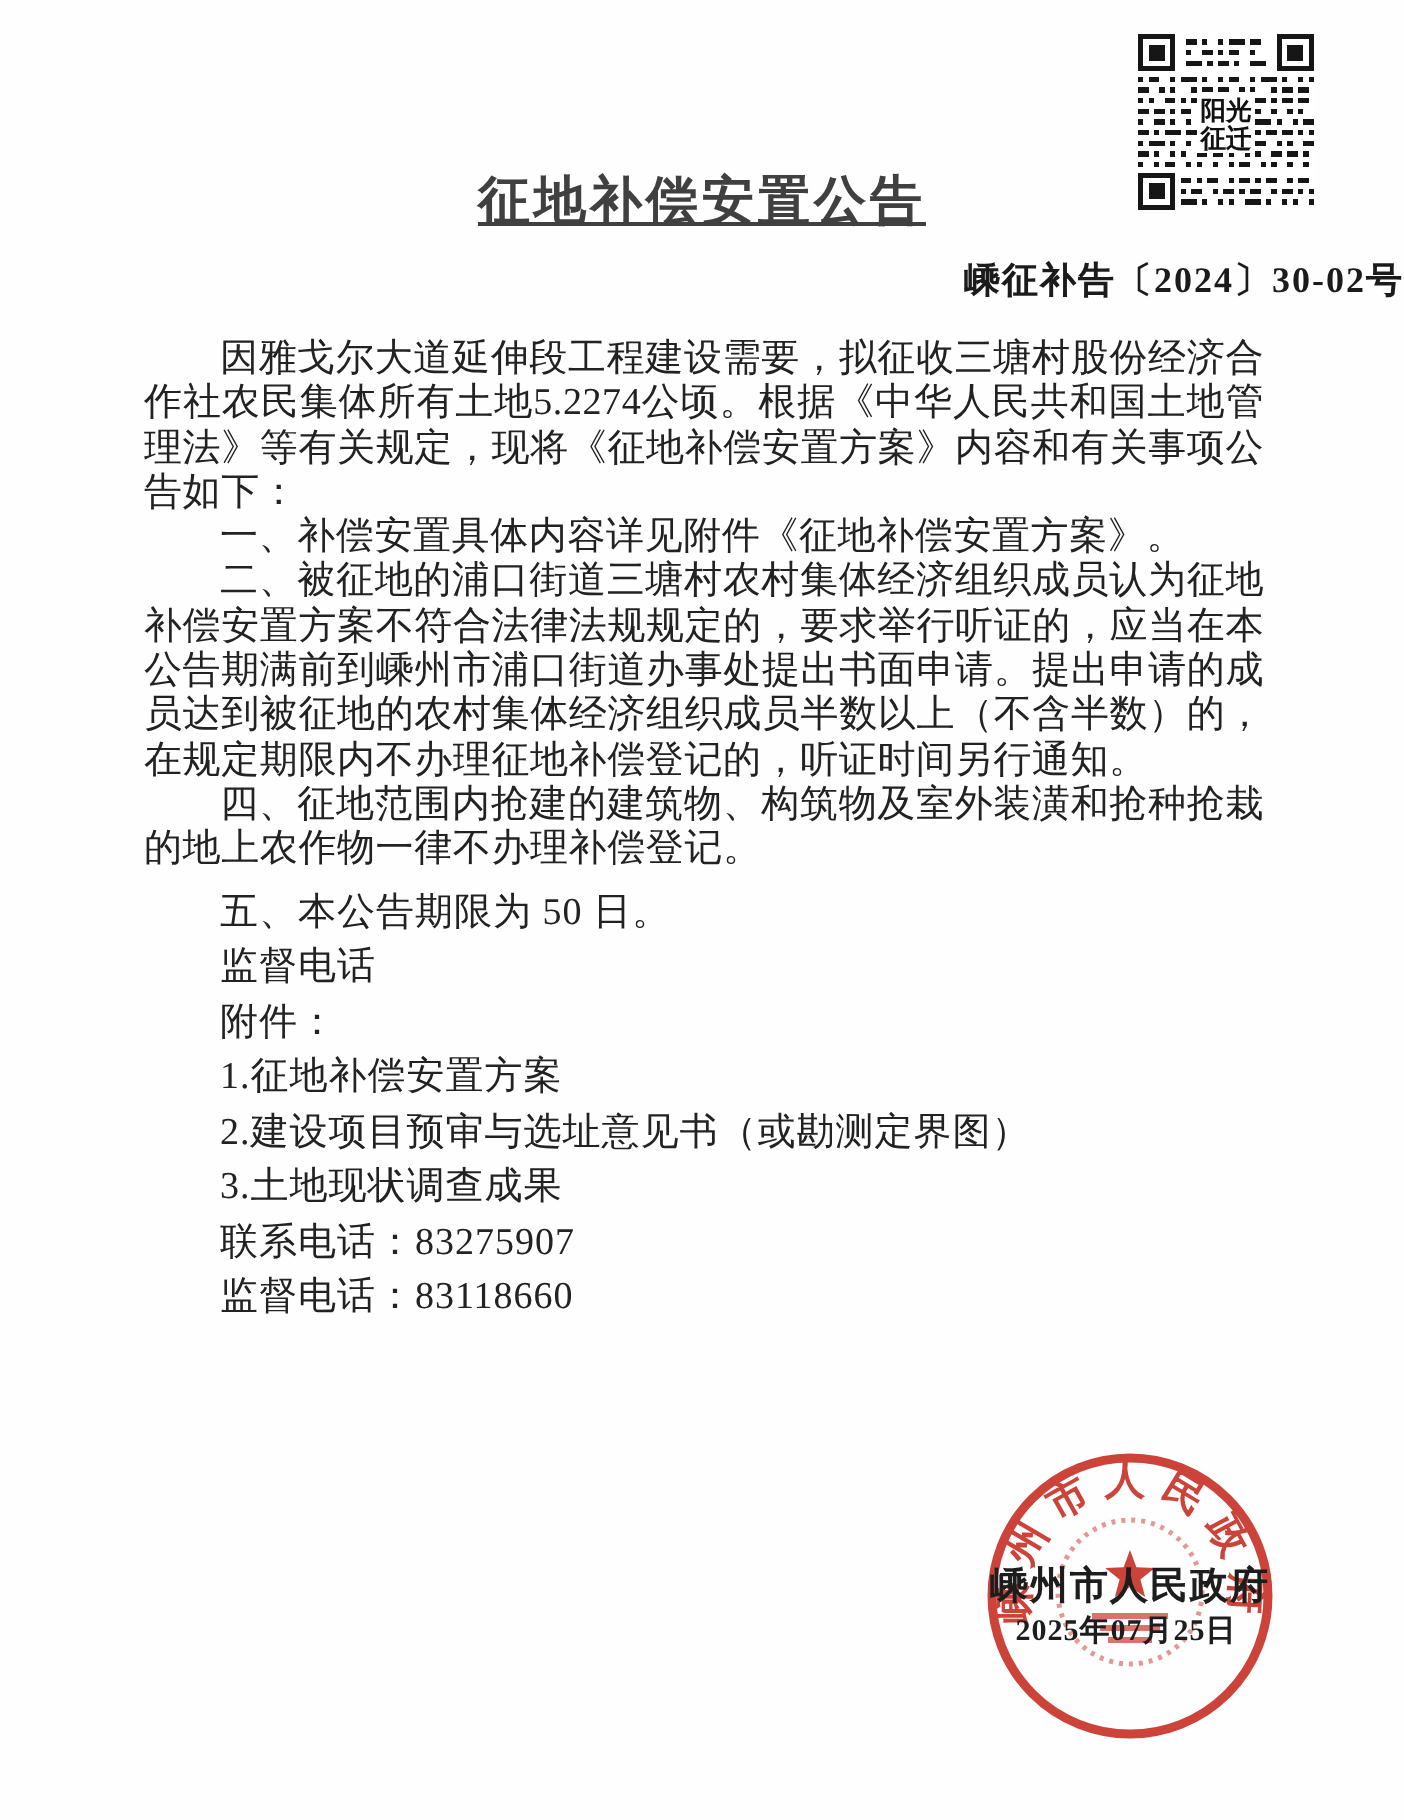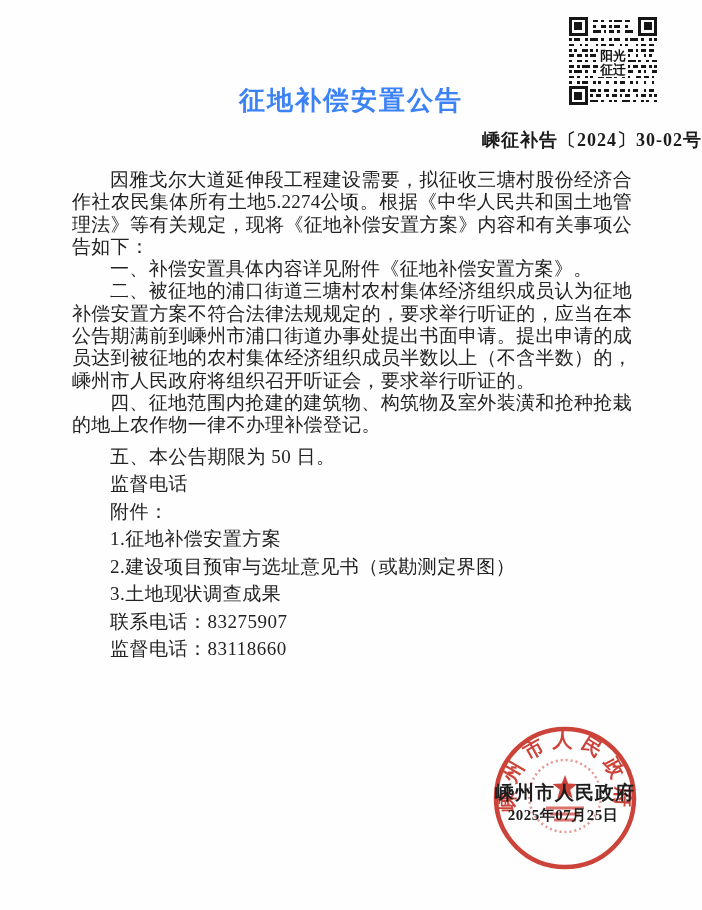--- a/index.html
+++ b/index.html
@@ -19,22 +19,23 @@
   
   .qr {
     position:absolute; left:569px; top:17px;
     width:88px; height:88px;
   }
 
   
   .doc-title {
     position:absolute; top:83px; left:0; width:702px;
     text-align:center;
-    font-size:26px; font-weight:bold; color:#3b82f6;
+    font-size:26px; font-weight:bold; color:#404040;
     letter-spacing:2px;
+    text-decoration:underline;
   }
   .doc-number {
     position:absolute; top:128px; left:0; width:702px;
     text-align:right;
     font-size:18px; font-weight:bold; color:#1b1b1b;
     letter-spacing:1px;
   }
 
   
   .content {
@@ -111,21 +112,21 @@
     <text x="16.5" y="16" text-anchor="middle" font-size="4.8" font-weight="bold" fill="#111111">阳光</text>
     <text x="16.5" y="21.2" text-anchor="middle" font-size="4.8" font-weight="bold" fill="#111111">征迁</text>
   </svg>
 
   <div class="doc-title">征地补偿安置公告</div>
   <div class="doc-number">嵊征补告〔2024〕30-02号</div>
 
   <div class="content">
     <p class="para">因雅戈尔大道延伸段工程建设需要，拟征收三塘村股份经济合作社农民集体所有土地5.2274公顷。根据《中华人民共和国土地管理法》等有关规定，现将《征地补偿安置方案》内容和有关事项公告如下：</p>
     <p class="para">一、补偿安置具体内容详见附件《征地补偿安置方案》。</p>
-    <p class="para">二、被征地的浦口街道三塘村农村集体经济组织成员认为征地补偿安置方案不符合法律法规规定的，要求举行听证的，应当在本公告期满前到嵊州市浦口街道办事处提出书面申请。提出申请的成员达到被征地的农村集体经济组织成员半数以上（不含半数）的，嵊州市人民政府将组织召开听证会，要求举行听证的。</p>
+    <p class="para">二、被征地的浦口街道三塘村农村集体经济组织成员认为征地补偿安置方案不符合法律法规规定的，要求举行听证的，应当在本公告期满前到嵊州市浦口街道办事处提出书面申请。提出申请的成员达到被征地的农村集体经济组织成员半数以上（不含半数）的，在规定期限内不办理征地补偿登记的，听证时间另行通知。</p>
     <p class="para">四、征地范围内抢建的建筑物、构筑物及室外装潢和抢种抢栽的地上农作物一律不办理补偿登记。</p>
     <p class="tail tail-first">五、本公告期限为 50 日。</p>
     <p class="tail">监督电话</p>
     <p class="tail">附件：</p>
     <p class="tail">1.征地补偿安置方案</p>
     <p class="tail">2.建设项目预审与选址意见书（或勘测定界图）</p>
     <p class="tail">3.土地现状调查成果</p>
     <p class="tail">联系电话：83275907</p>
     <p class="tail">监督电话：83118660</p>
   </div>

